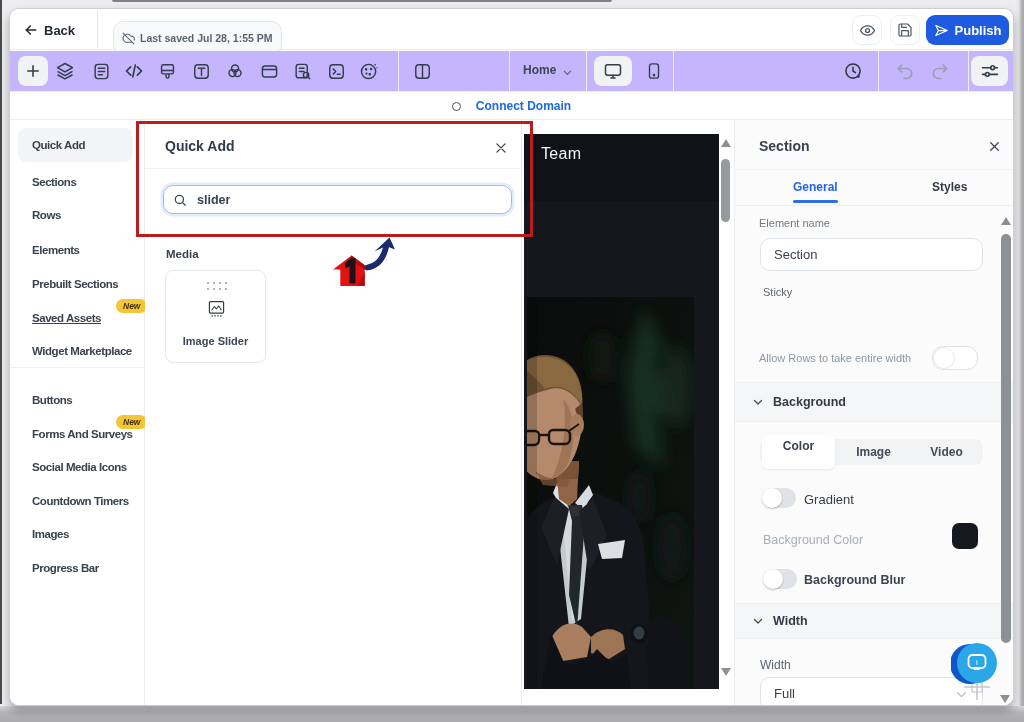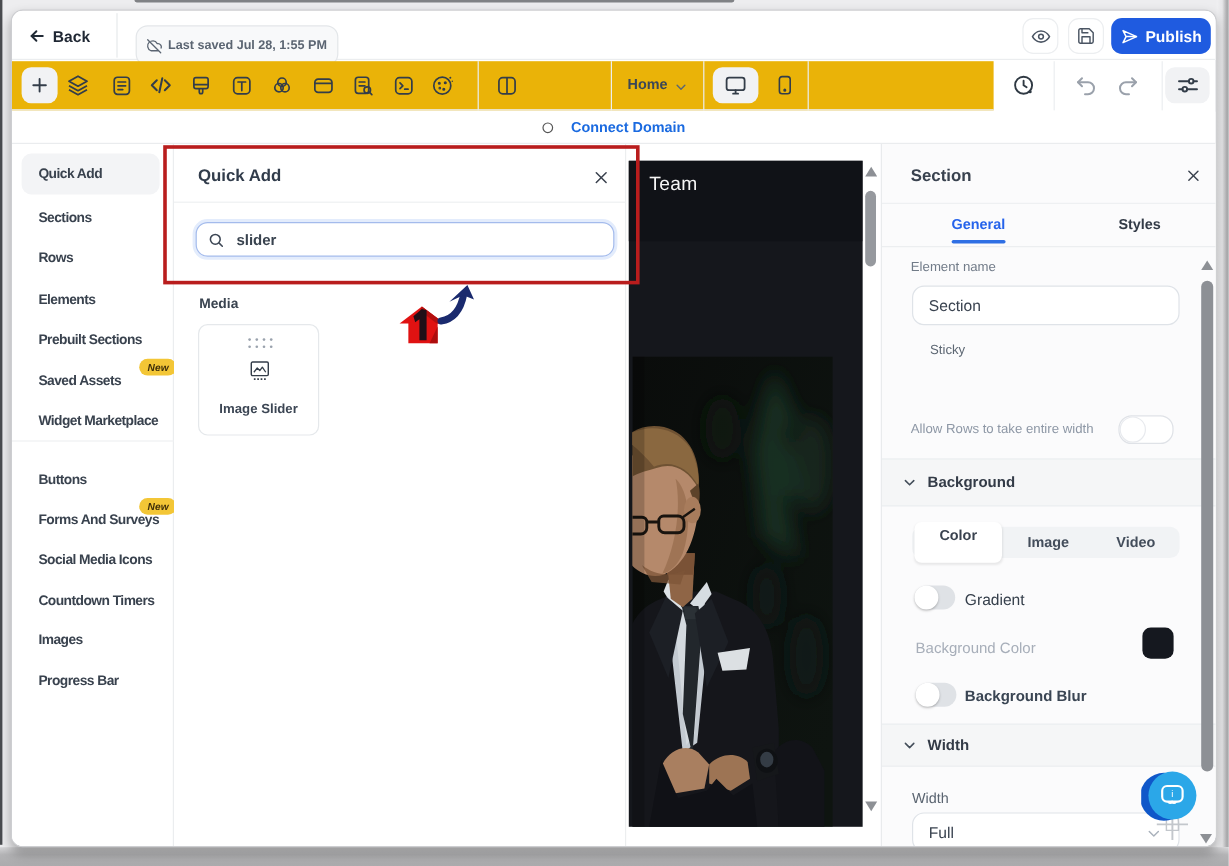--- a/index.html
+++ b/index.html
@@ -17,21 +17,21 @@
 
 
 #topbar { left:0; top:0; width:1003px; height:41px; background:#fff; border-bottom:1px solid #ebedef; }
 #topbar .sep { position:absolute; left:87px; top:2px; width:1px; height:37px; background:#e7e9eb; }
 #backbtn { left:13px; top:9px; height:24px; display:flex; align-items:center; gap:5px; color:#1f2733; font-size:13px; font-weight:bold; }
 #savedpill { left:103px; top:12px; height:34px; padding:0 9px 0 8px; border:1px solid #e3e6e9; border-radius:10px; background:#f8f9fa; display:flex; align-items:center; gap:5px; color:#5b6572; font-size:10.5px; font-weight:bold; }
 .iconbtn { position:absolute; width:30px; height:30px; border:1px solid #eceef0; border-radius:9px; background:#fff; display:flex; align-items:center; justify-content:center; }
 #publish { left:916px; top:6px; width:83px; height:30px; background:#1f5be0; border-radius:9px; color:#fff; font-size:13px; font-weight:bold; display:flex; align-items:center; justify-content:center; gap:6px; }
 
 
-#toolbar { left:0; top:42px; width:818px; height:41px; background:#eab308; border-bottom:1px solid #eceef0; }
+#toolbar { left:0; top:42px; width:1003px; height:41px; background:#c4b5fd; border-bottom:1px solid #eceef0; }
 .tbtn { position:absolute; top:5px; width:30px; height:30px; border-radius:8px; display:flex; align-items:center; justify-content:center; }
 .tbtn.on { background:#f1f2f4; }
 .vsep { position:absolute; top:0px; width:1px; height:41px; background:#eceef0; }
 #homelbl { position:absolute; left:513px; top:12px; font-size:12px; font-weight:bold; color:#3b4757; }
 svg.ic { display:block; }
 
 
 #urlbar { left:0; top:84px; width:1003px; height:27px; background:#fff; border-bottom:1px solid #eaecee; display:flex; align-items:center; justify-content:center; font-size:12.7px; color:#2b3440; }
 #urlbar .dom { color:#1a6ae0; font-weight:bold; margin-left:9px; font-size:12px; }
 #urlbar .circ { width:9px; height:9px; border:1px solid #555; border-radius:50%; margin-right:6px; }
@@ -283,21 +283,21 @@
 
   <div class="abs" id="main">
     <div class="abs" id="sidebar">
       <div id="navactive"></div>
       <div class="navitem" style="top:19px;">Quick Add</div>
       <div class="navitem" style="top:56px;">Sections</div>
       <div class="navitem" style="top:89px;">Rows</div>
       <div class="navitem" style="top:124px;">Elements</div>
       <div class="navitem" style="top:158px;">Prebuilt Sections</div>
       <div class="badge" style="left:106px; top:179px;">New</div>
-      <div class="navitem" style="top:192px;">Saved Assets</div>
+      <div class="navitem" style="top:192px;text-decoration:underline;">Saved Assets</div>
       <div class="navitem" style="top:225px;">Widget Marketplace</div>
       <div id="sidesep"></div>
       <div class="navitem" style="top:274px;">Buttons</div>
       <div class="badge" style="left:106px; top:295px;">New</div>
       <div class="navitem" style="top:308px;text-align:center;">Forms And Surveys</div>
       <div class="navitem" style="top:341px;">Social Media Icons</div>
       <div class="navitem" style="top:375px;">Countdown Timers</div>
       <div class="navitem" style="top:408px;">Images</div>
       <div class="navitem" style="top:442px;">Progress Bar</div>
     </div>
@@ -425,21 +425,21 @@
           <path d="M5 5l14 14M19 5L5 19"></path>
         </svg>
       <div id="rpsep"></div>
       <div id="tabs">
         <div id="tabgen">General</div>
         <div id="tabgenline"></div>
         <div id="tabsty">Styles</div>
       </div>
       <div class="rlabel" style="left:24px; top:97px;">Element name</div>
       <div class="rinput" style="top:118px;">Section</div>
-      <div class="rlabel" style="left:40px; top:166px; color:#5d6773;">Sticky</div>
+      <div class="rlabel" style="left:28px; top:166px; color:#5d6773;">Sticky</div>
       <div class="rlabel" style="left:24px; top:232px; font-size:11px; color:#8d97a5;">Allow Rows to take entire width</div>
       <div class="toggle" style="left:197px; top:226px; width:46px; height:24px; background:#fff; border:1px solid #dfe2e7;">
           <div class="knob" style="width:22px; height:22px; border:1px solid #e8eaee; box-shadow:none;"></div>
         </div>
 
       <div class="band" style="top:262px;">
         <svg class="ic" width="12" height="12" viewBox="0 0 24 24" fill="none" stroke="#444e5a" stroke-width="2.6" stroke-linecap="round" stroke-linejoin="round">
             <path d="M5 9l7 7 7-7"></path>
           </svg>
         Background

